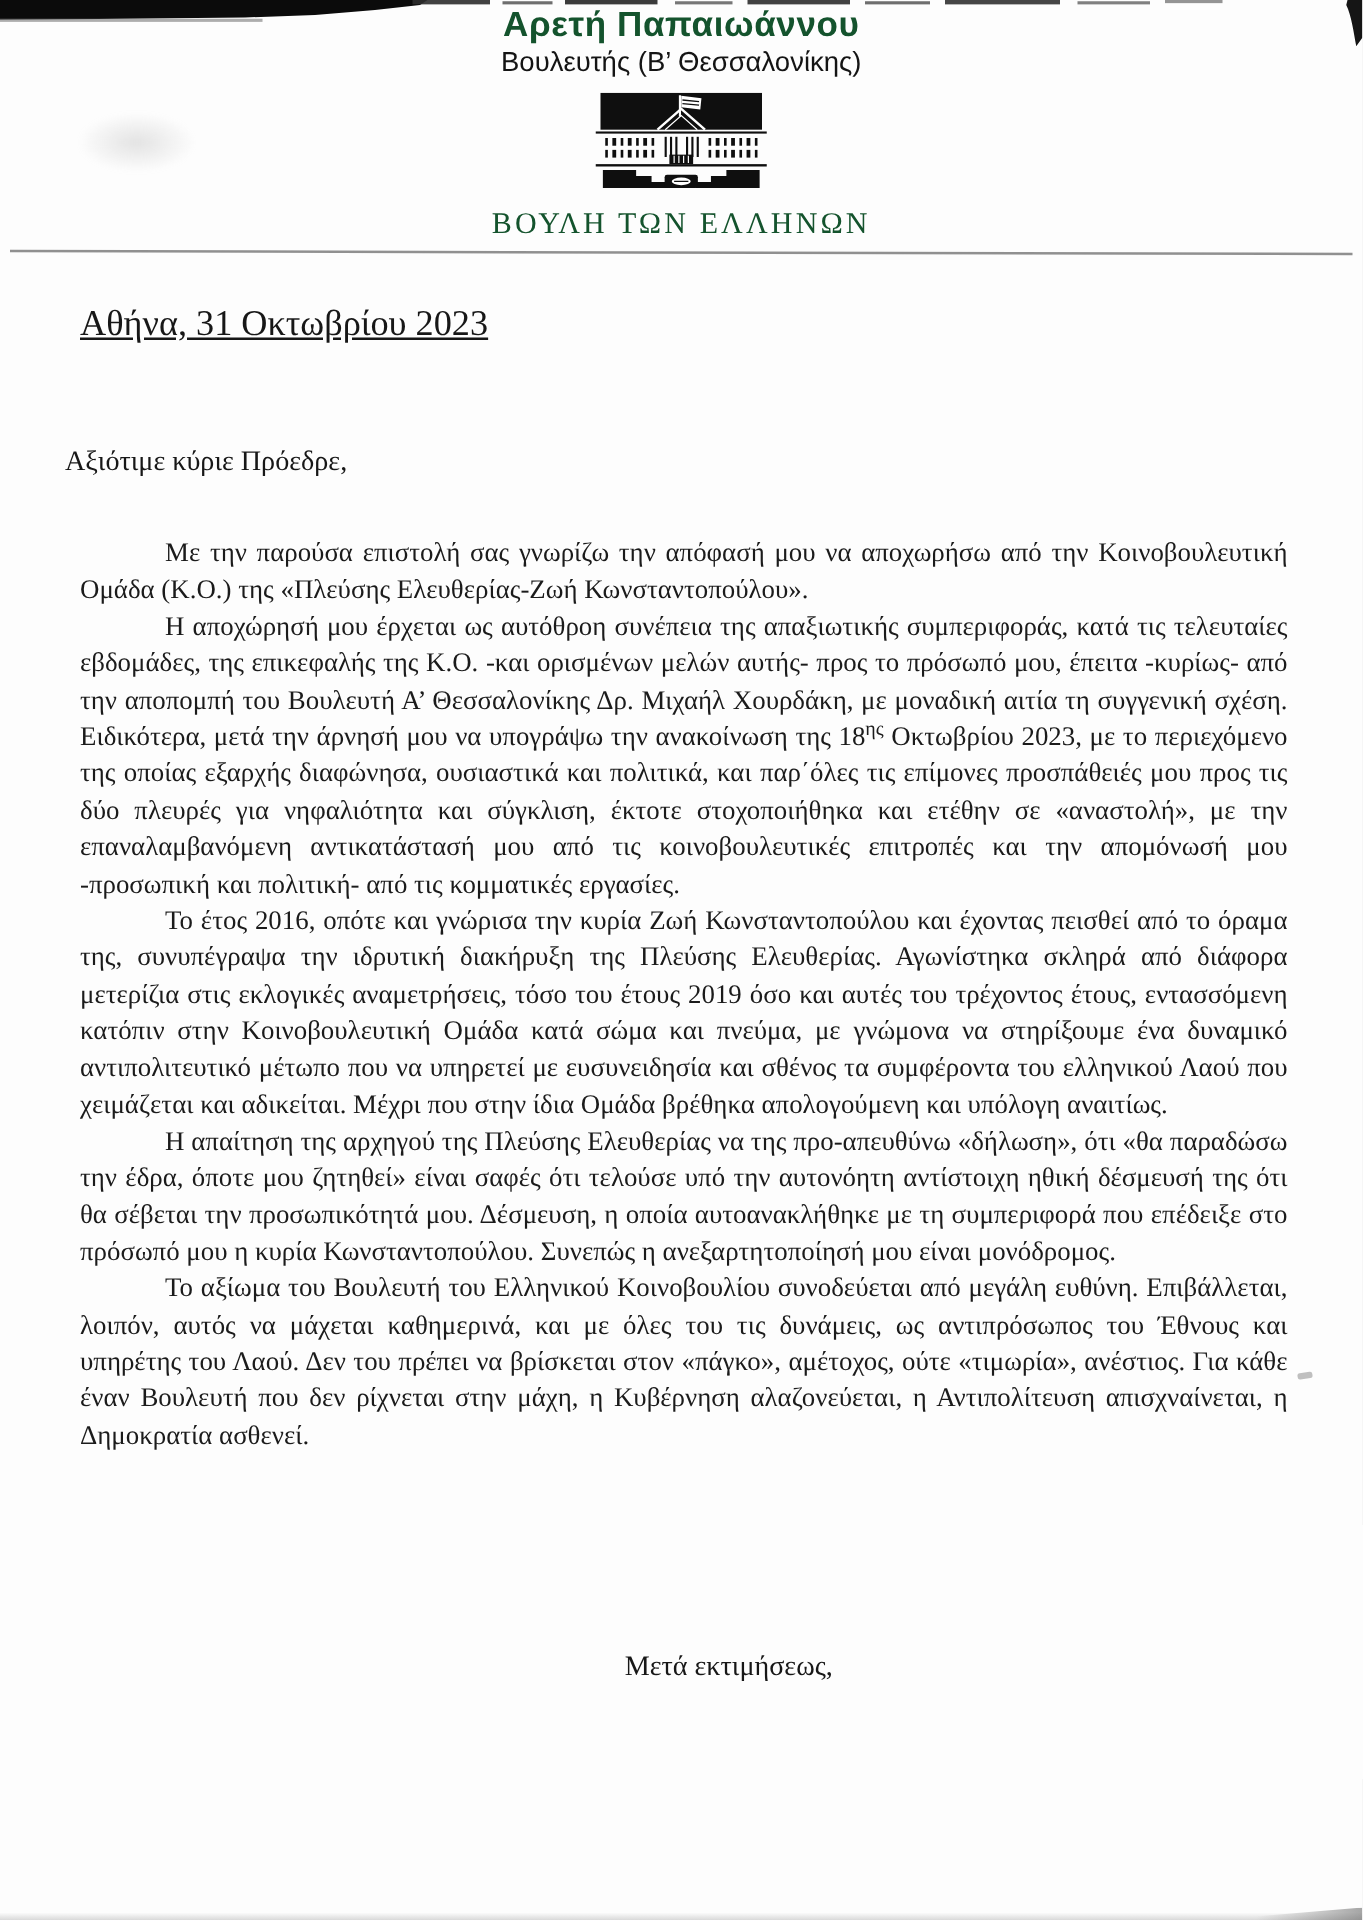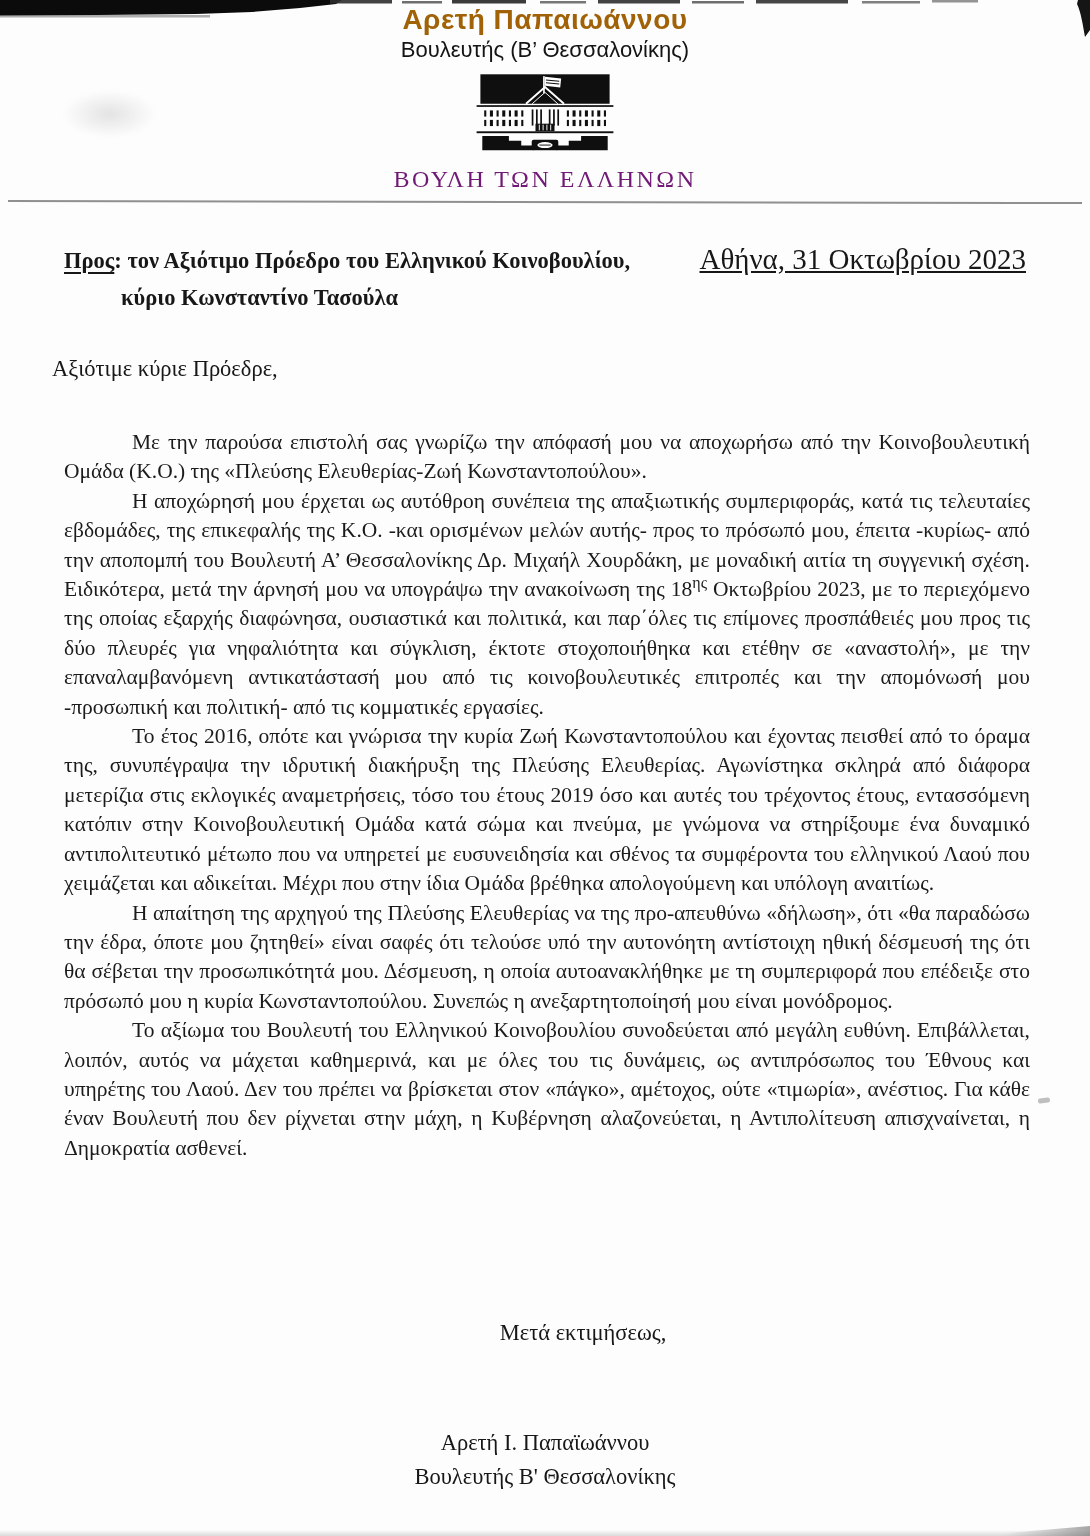--- a/index.html
+++ b/index.html
@@ -31,29 +31,29 @@
   .bottom-corner{
     position:absolute;bottom:0;right:0;width:120px;height:10px;
     background:linear-gradient(100deg, rgba(255,255,255,0) 30%, rgba(90,90,90,.55));
     clip-path:polygon(0 100%,100% 0,100% 100%);
   }
 
   
   .letterhead{position:absolute;top:4px;left:0;width:100%;text-align:center;}
   .mp-name{
     font-family:"Liberation Sans", sans-serif;font-weight:bold;
-    font-size:28px;letter-spacing:.5px;color:#a16207;
+    font-size:28px;letter-spacing:.5px;color:#14532d;
   }
   .mp-title{
     font-family:"Liberation Sans", sans-serif;font-size:22px;
     margin-top:1px;color:#141414;
   }
   .logo-wrap{margin-top:11px;line-height:0;}
   .parliament-name{
-    font-size:24px;letter-spacing:2.5px;margin-top:4px;color:#701a75;
+    font-size:24px;letter-spacing:2.5px;margin-top:4px;color:#14532d;
   }
   .rule{
     position:absolute;top:201px;left:8px;width:1074px;height:2px;
     background:#7d7d7d;transform:rotate(0.12deg);opacity:.85;
   }
 
   
   .addr-row{
     position:absolute;top:242px;left:64px;width:962px;
     display:flex;justify-content:space-between;align-items:flex-start;
@@ -162,37 +162,29 @@
         <ellipse cx="80" cy="74.5" rx="8" ry="3.2" fill="#fff"></ellipse>
         <line x1="74" y1="74.5" x2="86" y2="74.5" stroke="#0f0f0f" stroke-width="1"></line>
       </svg>
     </div>
     <div class="parliament-name">ΒΟΥΛΗ ΤΩΝ ΕΛΛΗΝΩΝ</div>
   </div>
 
   <div class="rule"></div>
 
   <div class="addr-row">
-    <div class="addr-left">
-      <div><span class="to-label">Προς</span><span>:</span><span> τον Αξιότιμο Πρόεδρο του Ελληνικού Κοινοβουλίου,</span></div>
-      <div class="addr-line2">κύριο Κωνσταντίνο Τασούλα</div>
-    </div>
     <div class="date-line">Αθήνα, 31 Οκτωβρίου 2023</div>
   </div>
 
   <div class="salutation">Αξιότιμε κύριε Πρόεδρε,</div>
 
   <div class="letter-body">
     <p>Με την παρούσα επιστολή σας γνωρίζω την απόφασή μου να αποχωρήσω από την Κοινοβουλευτική Ομάδα (Κ.Ο.) της «Πλεύσης Ελευθερίας-Ζωή Κωνσταντοπούλου».</p>
     <p><span>Η αποχώρησή μου έρχεται ως αυτόθροη συνέπεια της απαξιωτικής συμπεριφοράς, κατά τις τελευταίες εβδομάδες, της επικεφαλής της Κ.Ο. -και ορισμένων μελών αυτής- προς το πρόσωπό μου, έπειτα -κυρίως- από την αποπομπή του Βουλευτή Α’ Θεσσαλονίκης Δρ. Μιχαήλ Χουρδάκη, με μοναδική αιτία τη συγγενική σχέση. Ειδικότερα, μετά την άρνησή μου να υπογράψω την ανακοίνωση της 18</span><sup>ης</sup><span> Οκτωβρίου 2023, με το περιεχόμενο της οποίας εξαρχής διαφώνησα, ουσιαστικά και πολιτικά, και παρ΄όλες τις επίμονες προσπάθειές μου προς τις δύο πλευρές για νηφαλιότητα και σύγκλιση, έκτοτε στοχοποιήθηκα και ετέθην σε «αναστολή», με την επαναλαμβανόμενη αντικατάστασή μου από τις κοινοβουλευτικές επιτροπές και την απομόνωσή μου -προσωπική και πολιτική- από τις κομματικές εργασίες.</span></p>
     <p>Το έτος 2016, οπότε και γνώρισα την κυρία Ζωή Κωνσταντοπούλου και έχοντας πεισθεί από το όραμα της, συνυπέγραψα την ιδρυτική διακήρυξη της Πλεύσης Ελευθερίας. Αγωνίστηκα σκληρά από διάφορα μετερίζια στις εκλογικές αναμετρήσεις, τόσο του έτους 2019 όσο και αυτές του τρέχοντος έτους, εντασσόμενη κατόπιν στην Κοινοβουλευτική Ομάδα κατά σώμα και πνεύμα, με γνώμονα να στηρίξουμε ένα δυναμικό αντιπολιτευτικό μέτωπο που να υπηρετεί με ευσυνειδησία και σθένος τα συμφέροντα του ελληνικού Λαού που χειμάζεται και αδικείται. Μέχρι που στην ίδια Ομάδα βρέθηκα απολογούμενη και υπόλογη αναιτίως.</p>
     <p>Η απαίτηση της αρχηγού της Πλεύσης Ελευθερίας να της προ-απευθύνω «δήλωση», ότι «θα παραδώσω την έδρα, όποτε μου ζητηθεί» είναι σαφές ότι τελούσε υπό την αυτονόητη αντίστοιχη ηθική δέσμευσή της ότι θα σέβεται την προσωπικότητά μου. Δέσμευση, η οποία αυτοανακλήθηκε με τη συμπεριφορά που επέδειξε στο πρόσωπό μου η κυρία Κωνσταντοπούλου. Συνεπώς η ανεξαρτητοποίησή μου είναι μονόδρομος.</p>
     <p>Το αξίωμα του Βουλευτή του Ελληνικού Κοινοβουλίου συνοδεύεται από μεγάλη ευθύνη. Επιβάλλεται, λοιπόν, αυτός να μάχεται καθημερινά, και με όλες του τις δυνάμεις, ως αντιπρόσωπος του Έθνους και υπηρέτης του Λαού. Δεν του πρέπει να βρίσκεται στον «πάγκο», αμέτοχος, ούτε «τιμωρία», ανέστιος. Για κάθε έναν Βουλευτή που δεν ρίχνεται στην μάχη, η Κυβέρνηση αλαζονεύεται, η Αντιπολίτευση απισχναίνεται, η Δημοκρατία ασθενεί.</p>
   </div>
 
   <div class="closing">Μετά εκτιμήσεως,</div>
 
-  <div class="signature">
-    <div>Αρετή Ι. Παπαϊωάννου</div>
-    <div>Βουλευτής Β' Θεσσαλονίκης</div>
-  </div>
 
 </div>
 
 </body></html>

